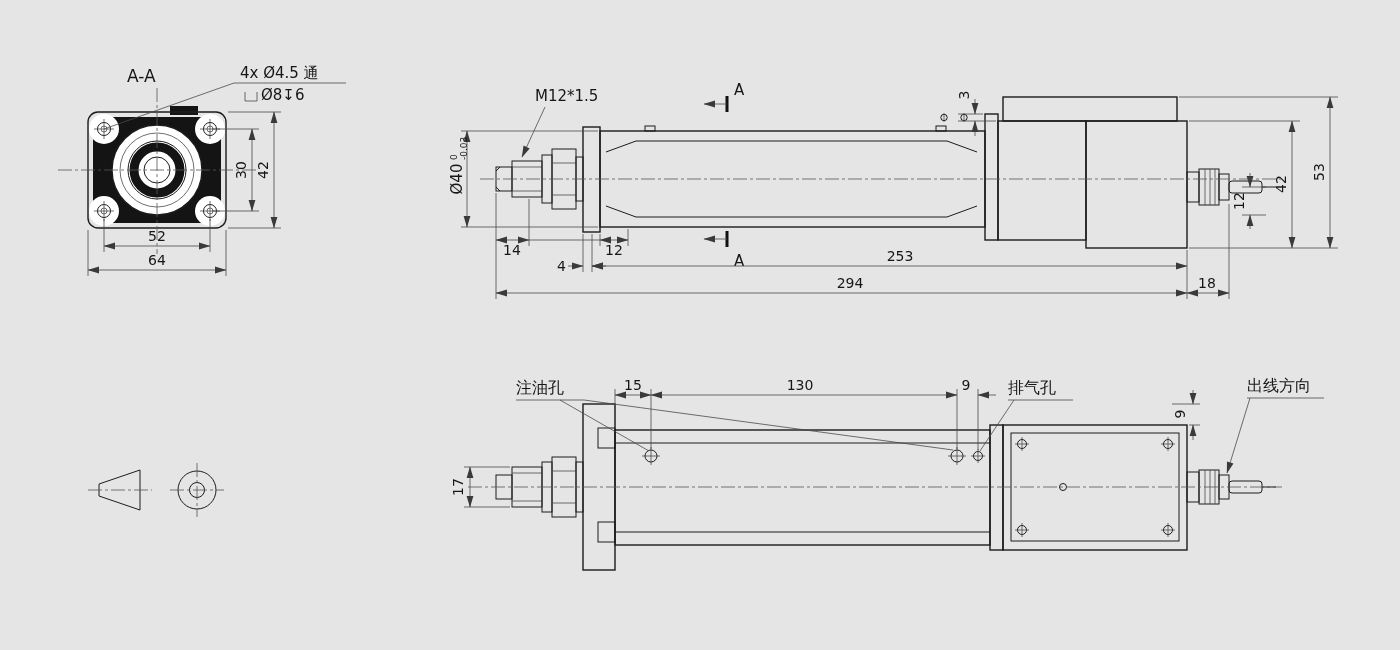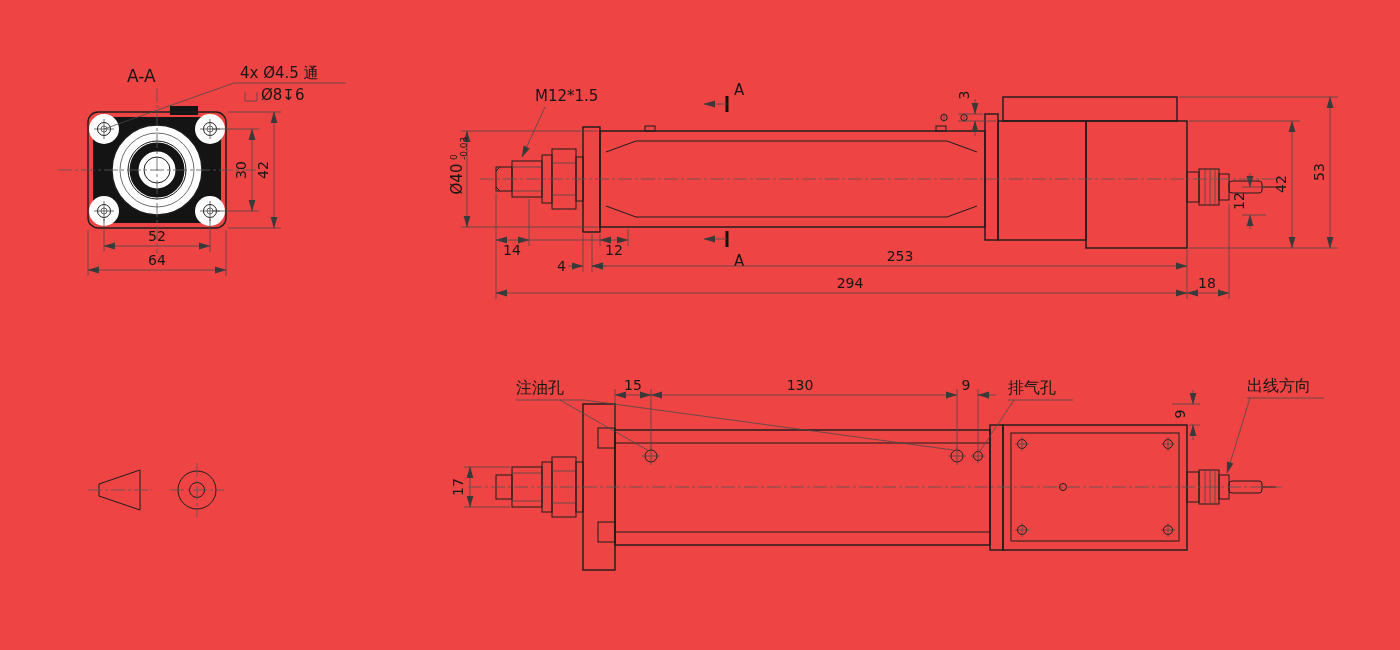--- a/index.html
+++ b/index.html
@@ -1,16 +1,16 @@
 <!DOCTYPE html>
 <html><head>
 <meta charset="utf-8">
 <style>
   html,body{margin:0;padding:0;background:#ffffff;}
-  .stage{width:1400px;height:650px;background:#ef4444;position:relative;font-family:"DejaVu Sans",sans-serif;}
+  .stage{width:1400px;height:650px;background:#e5e5e5;position:relative;font-family:"DejaVu Sans",sans-serif;}
   svg{display:block;}
   .obj{fill:none;stroke:#1c1c1c;stroke-width:1.4;stroke-linejoin:miter;}
   .obj2{fill:none;stroke:#1c1c1c;stroke-width:1;}
   .thin{fill:none;stroke:#4a4a4a;stroke-width:0.8;}
   .cl{fill:none;stroke:#555;stroke-width:0.8;stroke-dasharray:14 3 3 3;}
   .dim{fill:none;stroke:#4a4a4a;stroke-width:0.8;}
   .thick{fill:none;stroke:#111;stroke-width:3;}
   .fillDark{fill:#141414;stroke:none;}
   .white{fill:#ffffff;stroke:none;}
   text{fill:#161616;font-family:"DejaVu Sans",sans-serif;}

